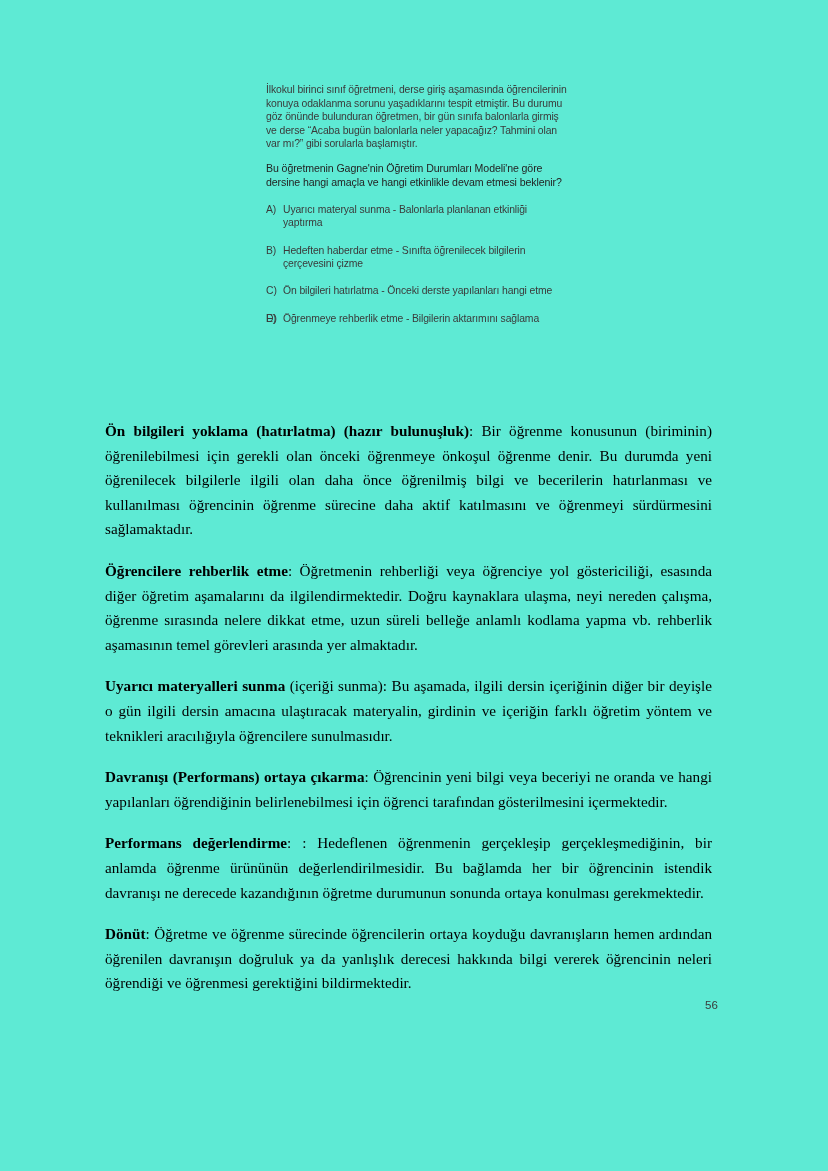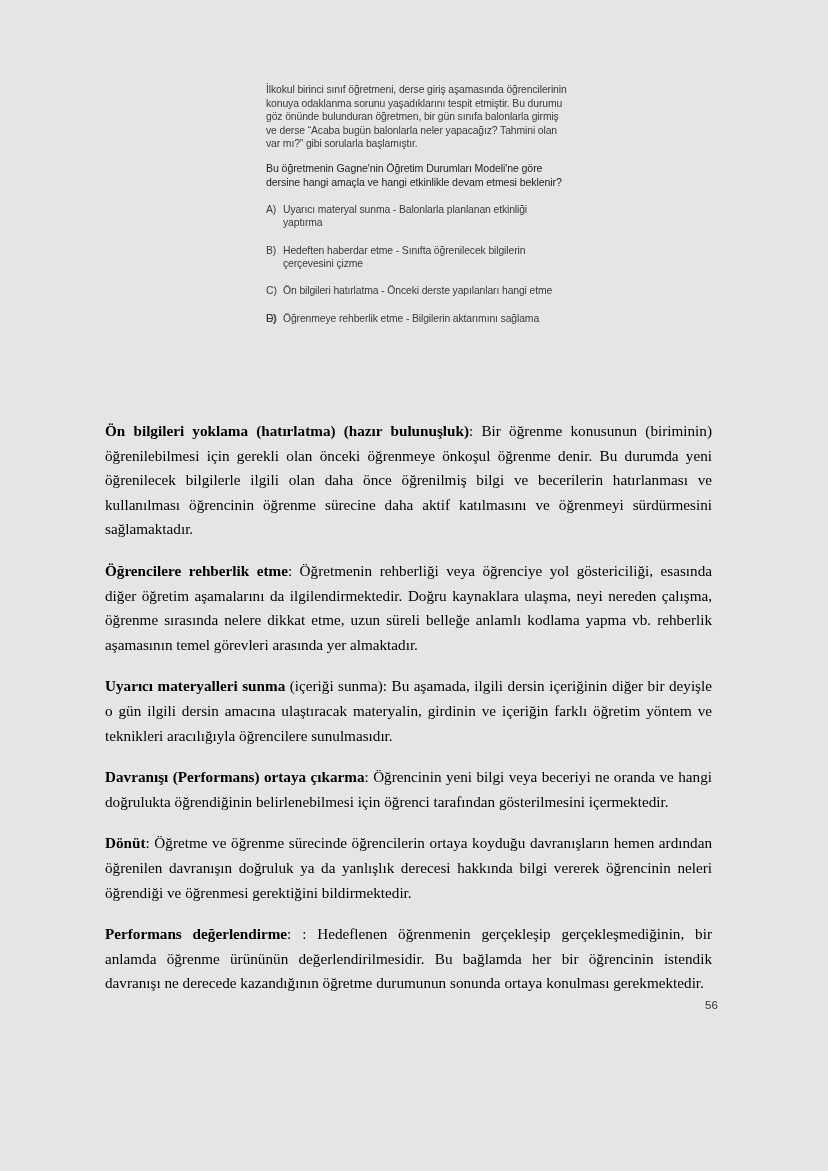--- a/index.html
+++ b/index.html
@@ -13,21 +13,21 @@
     height: 1171px;
     position: relative;
     font-family: "Liberation Serif", serif;
     color: #000000;
     overflow: hidden;
   }
 
   .page {
     position: absolute;
     inset: 0;
-    background: #e5e5e5;
+    background: #5eead4;
   }
 
   
   .question-figure {
     position: absolute;
     left: 266px;
     top: 83px;
     width: 302px;
     font-family: "Liberation Sans", sans-serif;
     color: #2b2b2b;
@@ -146,25 +146,25 @@
     <p class="para">
       <span class="lead">Ön bilgileri yoklama (hatırlatma) (hazır bulunuşluk)</span><span>: Bir öğrenme konusunun (biriminin) öğrenilebilmesi için gerekli olan önceki öğrenmeye önkoşul öğrenme denir. Bu durumda yeni öğrenilecek bilgilerle ilgili olan daha önce öğrenilmiş bilgi ve becerilerin hatırlanması ve kullanılması öğrencinin öğrenme sürecine daha aktif katılmasını ve öğrenmeyi sürdürmesini sağlamaktadır.</span>
     </p>
     <p class="para">
       <span class="lead">Öğrencilere rehberlik etme</span><span>: Öğretmenin rehberliği veya öğrenciye yol göstericiliği, esasında diğer öğretim aşamalarını da ilgilendirmektedir. Doğru kaynaklara ulaşma, neyi nereden çalışma, öğrenme sırasında nelere dikkat etme, uzun süreli belleğe anlamlı kodlama yapma vb. rehberlik aşamasının temel görevleri arasında yer almaktadır.</span>
     </p>
     <p class="para">
       <span class="lead">Uyarıcı materyalleri sunma</span><span> (içeriği sunma): Bu aşamada, ilgili dersin içeriğinin diğer bir deyişle o gün ilgili dersin amacına ulaştıracak materyalin, girdinin ve içeriğin farklı öğretim yöntem ve teknikleri aracılığıyla öğrencilere sunulmasıdır.</span>
     </p>
     <p class="para">
-      <span class="lead">Davranışı (Performans) ortaya çıkarma</span><span>: Öğrencinin yeni bilgi veya beceriyi ne oranda ve hangi doğrulukta öğrendiğinin belirlenebilmesi için öğrenci tarafından gösterilmesini içermektedir.</span>
+      <span class="lead">Davranışı (Performans) ortaya çıkarma</span><span>: Öğrencinin yeni bilgi veya beceriyi ne oranda ve hangi yapılanları öğrendiğinin belirlenebilmesi için öğrenci tarafından gösterilmesini içermektedir.</span>
+    </p>
+    <p class="para">
+      <span class="lead">Performans değerlendirme</span><span>: : Hedeflenen öğrenmenin gerçekleşip gerçekleşmediğinin, bir anlamda öğrenme ürününün değerlendirilmesidir. Bu bağlamda her bir öğrencinin istendik davranışı ne derecede kazandığının öğretme durumunun sonunda ortaya konulması gerekmektedir.</span>
     </p>
     <p class="para">
       <span class="lead">Dönüt</span><span>: Öğretme ve öğrenme sürecinde öğrencilerin ortaya koyduğu davranışların hemen ardından öğrenilen davranışın doğruluk ya da yanlışlık derecesi hakkında bilgi vererek öğrencinin neleri öğrendiği ve öğrenmesi gerektiğini bildirmektedir.</span>
-    </p>
-    <p class="para">
-      <span class="lead">Performans değerlendirme</span><span>: : Hedeflenen öğrenmenin gerçekleşip gerçekleşmediğinin, bir anlamda öğrenme ürününün değerlendirilmesidir. Bu bağlamda her bir öğrencinin istendik davranışı ne derecede kazandığının öğretme durumunun sonunda ortaya konulması gerekmektedir.</span>
     </p>
   </div>
 
   <div class="page-number">56</div>
 
 </div>
 
 </body></html>

